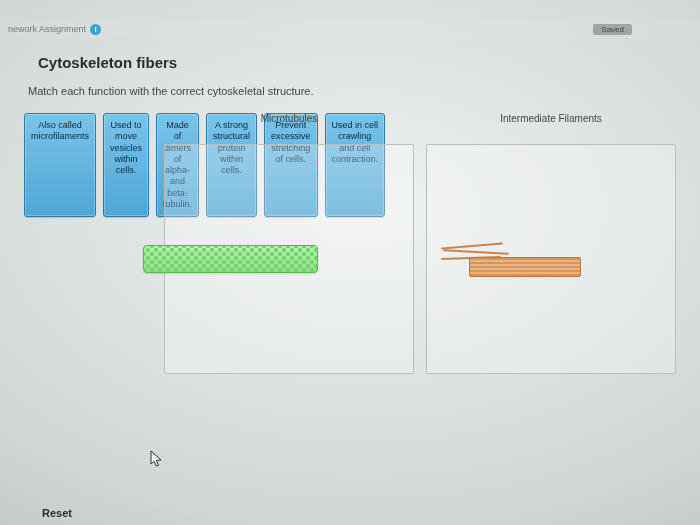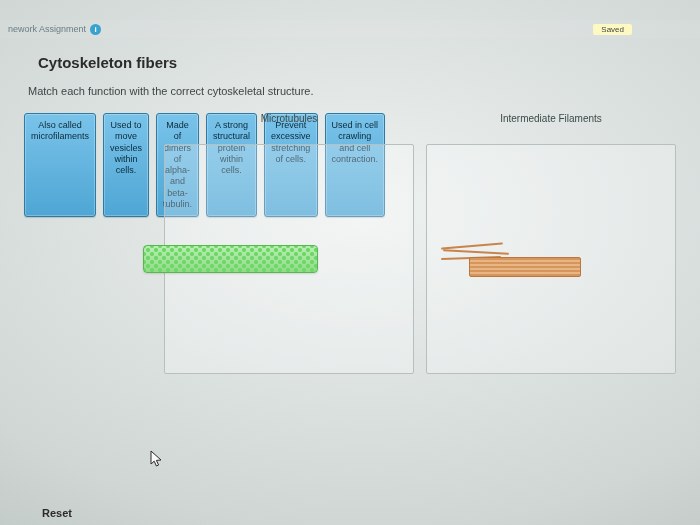--- a/index.html
+++ b/index.html
@@ -23,21 +23,21 @@
     justify-content: space-between;
     margin-top: 20px;
   }
   .topbar-left { display:flex; align-items:center; gap:4px; }
   .info-icon {
     width:11px; height:11px; border-radius:50%;
     background:#38a3cf; color:#fff; font-size:8px; line-height:11px;
     text-align:center; font-weight:bold;
   }
   .saved {
-    font-size:8px; background:#fef9c3; color:#3c443f;
+    font-size:8px; background:#a3a3a3; color:#3c443f;
     padding:1px 8px; border-radius:2px; margin-right:60px;
   }
   .page {
     padding: 6px 24px 0 24px;
   }
   h1 {
     font-size: 15px; font-weight: bold; color:#2b2b2b;
     margin: 10px 0 14px 14px;
   }
   .instruction {

